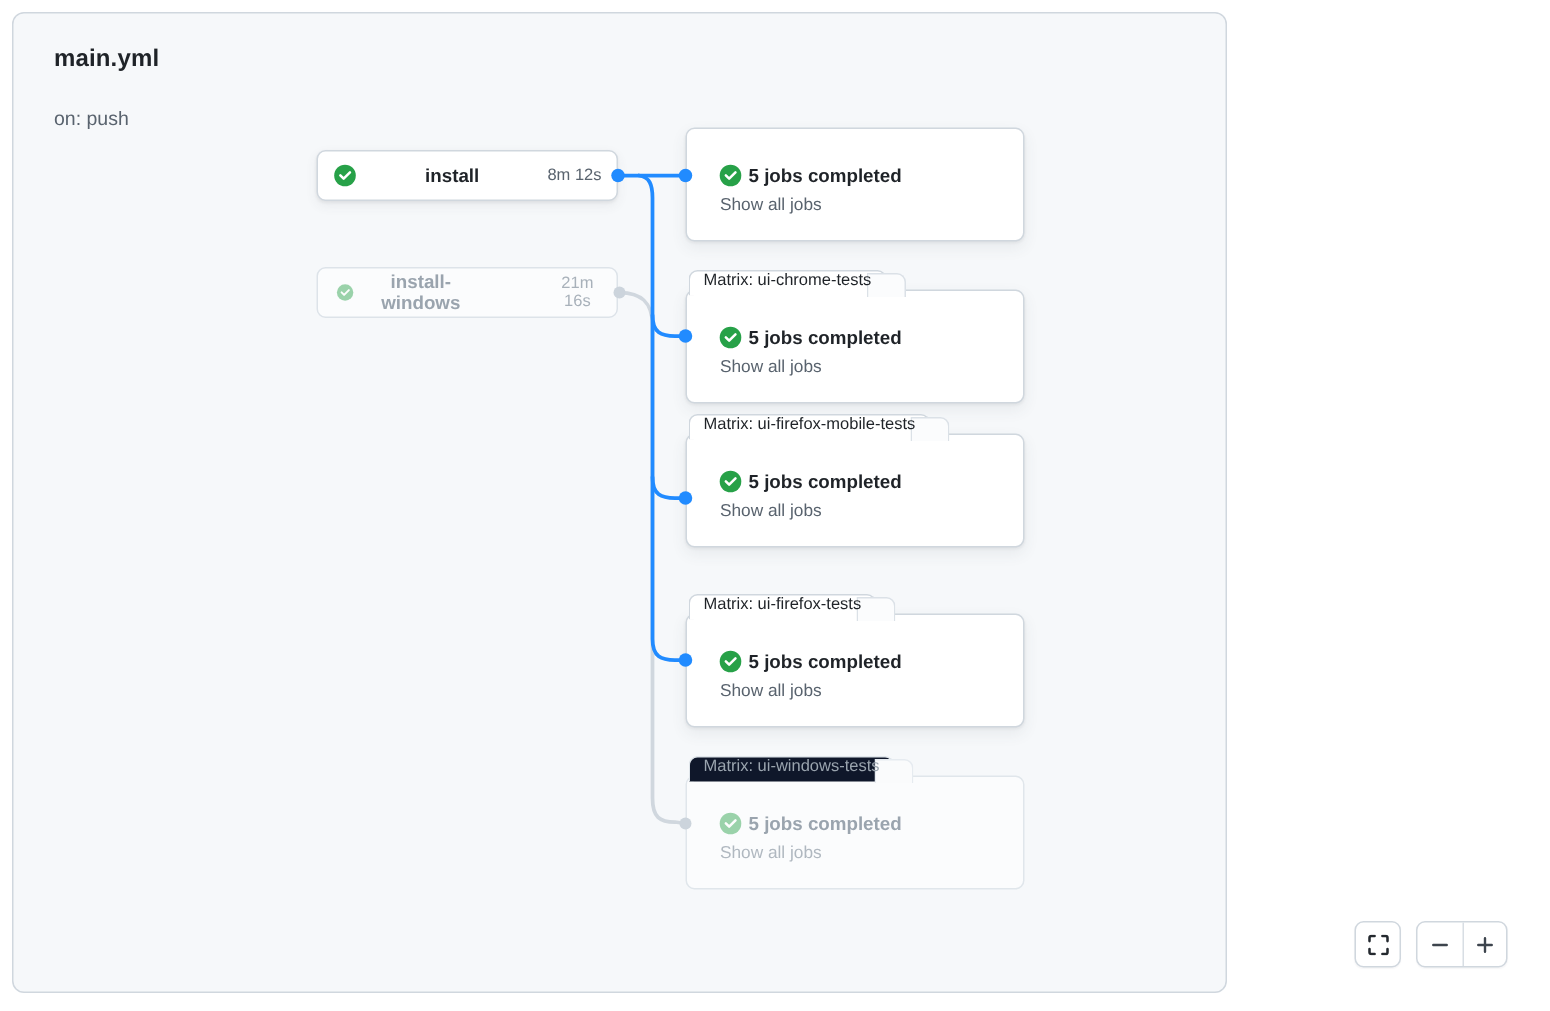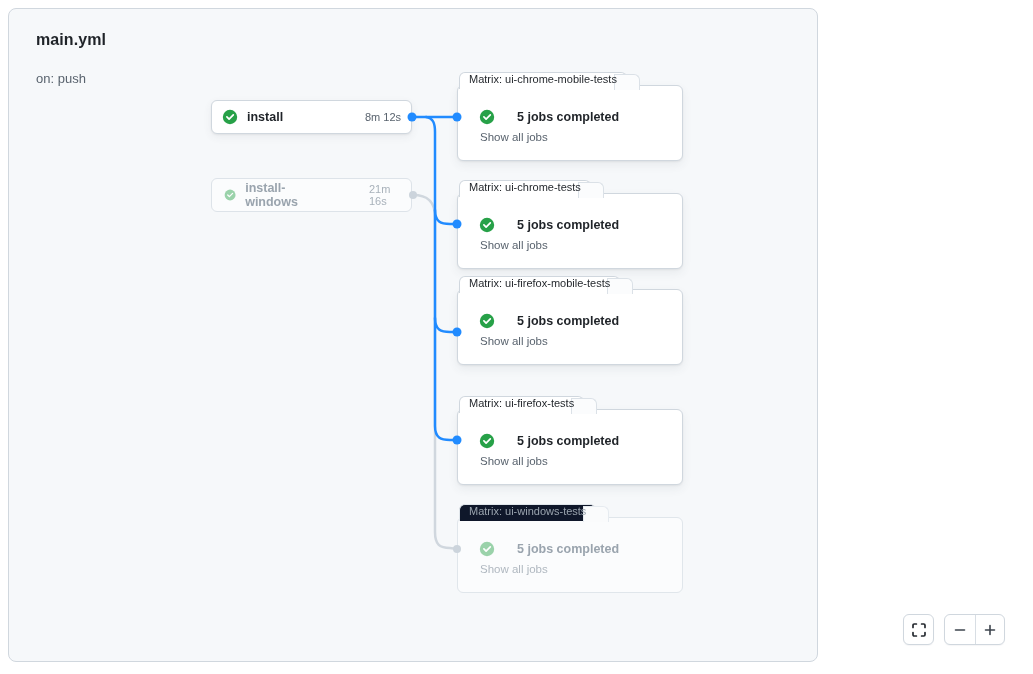--- a/index.html
+++ b/index.html
@@ -13,41 +13,41 @@
   .wf-title { font-size:16px; font-weight:700; color:#1f2328; letter-spacing:.1px; }
   .wf-trigger { font-size:13px; color:#59636e; margin-top:22px; }
 
   
   .wires { position:absolute; left:0; top:0; z-index:5; pointer-events:none; }
 
   
   .job { position:absolute; width:201px; height:34px; background:#ffffff;
     border:1px solid #d0d7de; border-radius:6px; display:flex; align-items:center;
     padding:0 10px; gap:9px; z-index:2;
-    box-shadow:0 1px 2px rgba(31,35,40,.06), 0 3px 8px rgba(66,74,83,.07); }
+    box-shadow:0 1px 2px rgba(31,35,40,.06), 0 3px 8px rgba(66,74,83,.07);text-align:center; }
   .job .label { font-size:12.5px; font-weight:700; color:#1f2328; flex:1 1 auto; }
   .job .time { font-size:11px; color:#59636e; }
   .job.faded { background:rgba(255,255,255,.55); border-color:#dde3e9; box-shadow:none;padding-left:12px; }
   .job.faded .label { color:#9aa4ae; font-weight:700; }
   .job.faded .time { color:#a8b1ba;margin-left:44px; }
 
   
   .matrix { position:absolute; left:448px; width:226px; height:76px; z-index:2; }
   .mcard { position:absolute; inset:0; background:#ffffff; border:1px solid #d0d7de;
     border-radius:6px; z-index:2;
     box-shadow:0 1px 2px rgba(31,35,40,.06), 0 4px 10px rgba(66,74,83,.08); }
   .tab { position:absolute; left:2px; top:-13px; height:17px; background:#ffffff;
     border:1px solid #d0d7de; border-bottom:none; border-radius:6px 6px 0 0;
     padding:0 9px; font-size:11px; font-weight:500; color:#1f2328;
     line-height:13px; z-index:3; white-space:nowrap; }
   .tab::after { content:""; position:absolute; right:-14px; top:1px; width:24px;
     height:15px; background:#fbfcfd; border:1px solid #dbe1e7; border-bottom:none;
     border-top-right-radius:6px; z-index:-1; }
   .mrow { position:absolute; left:22px; top:24px; display:flex; align-items:center;
-    gap:22px; z-index:4; }
+    gap:4px; z-index:4; }
   .mrow .summary { font-size:12.5px; font-weight:700; color:#1f2328; }
   .mlink { position:absolute; left:23px; top:46px; font-size:11.5px; color:#59636e;
     z-index:4; cursor:pointer; }
   .matrix.faded .mcard { background:rgba(255,255,255,.5); border-color:#e0e6eb; box-shadow:none; }
   .matrix.faded .tab { background:#0f172a; border-color:#e0e6eb; color:#9aa4ae; }
   .matrix.faded .tab::after { background:#fafbfc; border-color:#e6ebf0; }
   .matrix.faded .summary { color:#9aa4ae; }
   .matrix.faded .mlink { color:#b0b8c0; }
   .check { width:16px; height:16px; display:block; }
   .faded-check { opacity:.45; }
@@ -104,21 +104,20 @@
     <svg class="check faded-check" viewBox="0 0 16 16">
       <circle cx="8" cy="8" r="7.2" fill="#27a148"></circle>
       <path d="M11.3 5.9 L7.1 10.1 L4.9 7.9" fill="none" stroke="#ffffff" stroke-width="1.7" stroke-linecap="round" stroke-linejoin="round"></path>
     </svg>
     <span class="label">install-windows</span>
     <span class="time">21m 16s</span>
   </div>
 
   <div class="matrix" style="top:76px;">
     <div class="mcard"></div>
-    <div class="tab">Matrix: ui-chrome-mobile-tests</div>
     <div class="mrow">
       <svg class="check" viewBox="0 0 16 16">
         <circle cx="8" cy="8" r="7.2" fill="#27a148"></circle>
         <path d="M11.3 5.9 L7.1 10.1 L4.9 7.9" fill="none" stroke="#ffffff" stroke-width="1.7" stroke-linecap="round" stroke-linejoin="round"></path>
       </svg>
       <span class="summary">5 jobs completed</span>
     </div>
     <div class="mlink">Show all jobs</div>
   </div>
 

